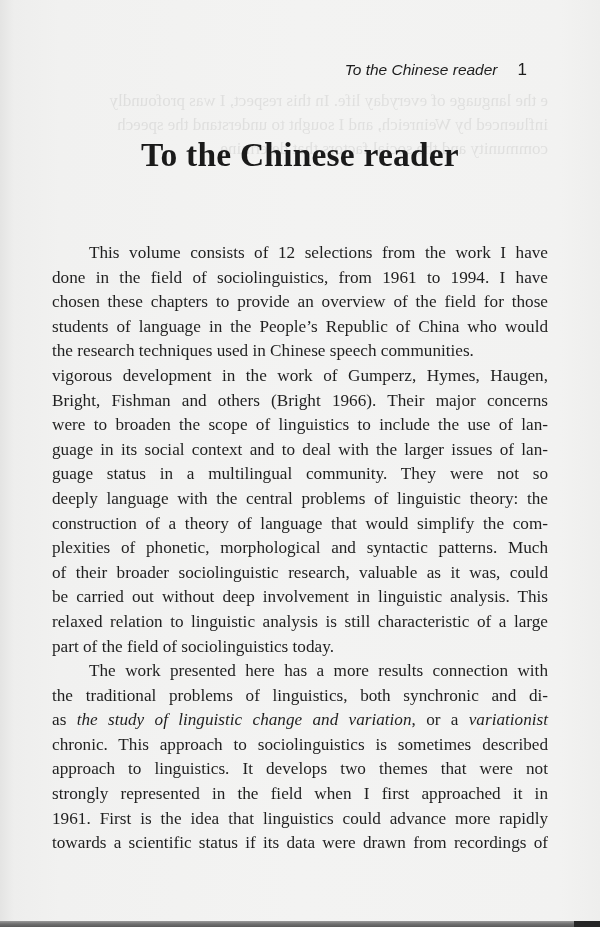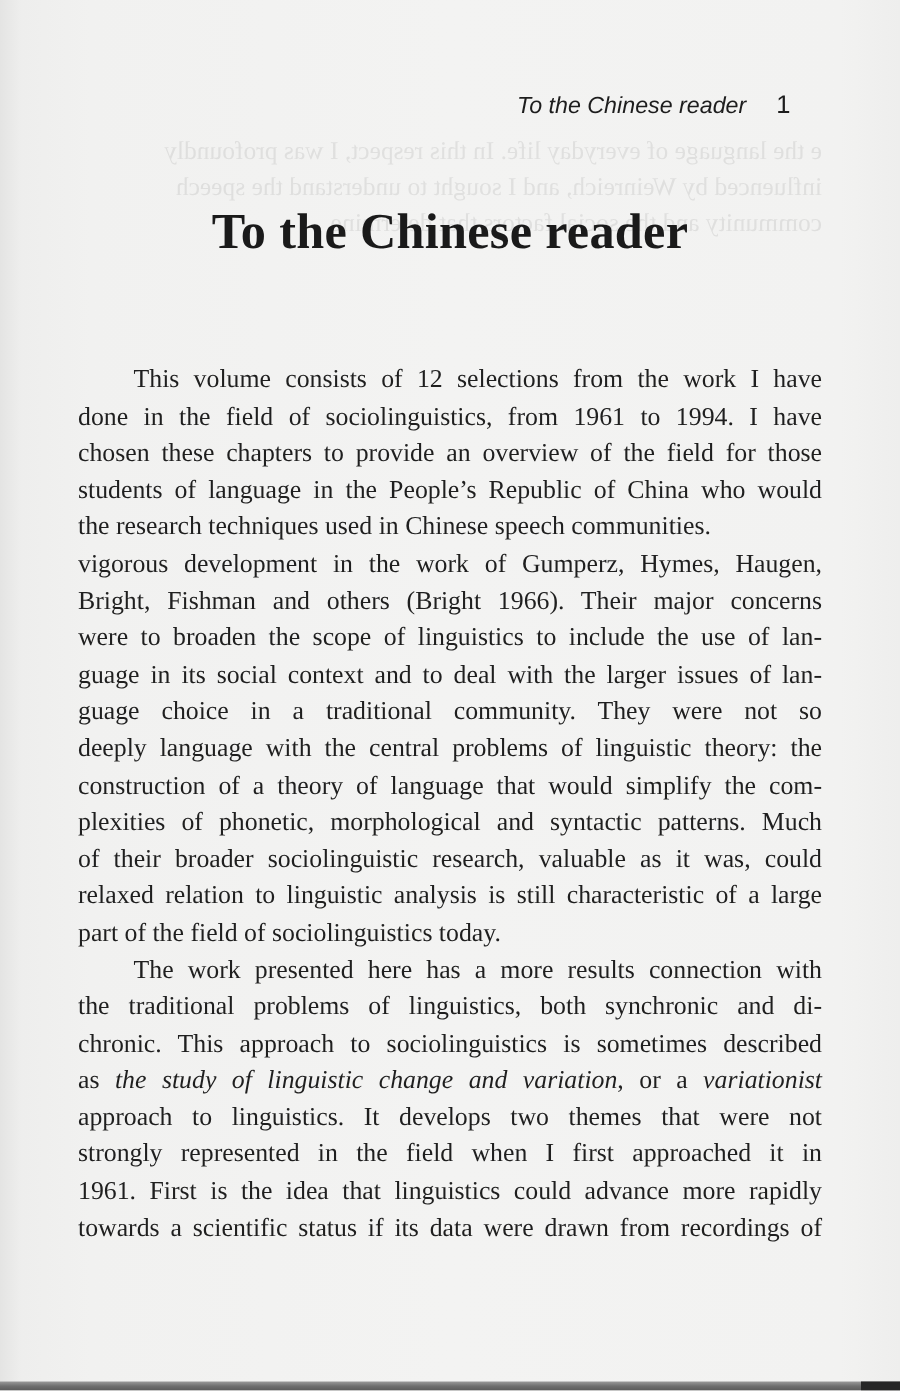--- a/index.html
+++ b/index.html
@@ -130,34 +130,35 @@
       <span class="line">chosen these chapters to provide an overview of the field for those</span>
       <span class="line">students of language in the People’s Republic of China who would</span>
       <span class="line last">the research techniques used in Chinese speech communities.</span>
     </p>
 
     <p class="para">
       <span class="line">vigorous development in the work of Gumperz, Hymes, Haugen,</span>
       <span class="line">Bright, Fishman and others (Bright 1966). Their major concerns</span>
       <span class="line">were to broaden the scope of linguistics to include the use of lan-</span>
       <span class="line">guage in its social context and to deal with the larger issues of lan-</span>
-      <span class="line">guage choice in a traditional community. They were not so</span>
+      <span class="line">guage status in a multilingual community. They were not so</span>
       <span class="line">deeply language with the central problems of linguistic theory: the</span>
       <span class="line">construction of a theory of language that would simplify the com-</span>
       <span class="line">plexities of phonetic, morphological and syntactic patterns. Much</span>
       <span class="line">of their broader sociolinguistic research, valuable as it was, could</span>
+      <span class="line">be carried out without deep involvement in linguistic analysis. This</span>
       <span class="line">relaxed relation to linguistic analysis is still characteristic of a large</span>
       <span class="line last">part of the field of sociolinguistics today.</span>
     </p>
 
     <p class="para">
       <span class="line indent">The work presented here has a more results connection with</span>
       <span class="line">the traditional problems of linguistics, both synchronic and di-</span>
+      <span class="line"><span>as </span><span class="seg-i">the study of linguistic change and variation</span><span>, or a </span><span class="seg-i">variationist</span></span>
       <span class="line">chronic. This approach to sociolinguistics is sometimes described</span>
-      <span class="line"><span>as </span><span class="seg-i">the study of linguistic change and variation</span><span>, or a </span><span class="seg-i">variationist</span></span>
       <span class="line">approach to linguistics. It develops two themes that were not</span>
       <span class="line">strongly represented in the field when I first approached it in</span>
       <span class="line">1961. First is the idea that linguistics could advance more rapidly</span>
       <span class="line">towards a scientific status if its data were drawn from recordings of</span>
     </p>
 
   </div>
 </div>
 
 <div class="bottom-edge">

